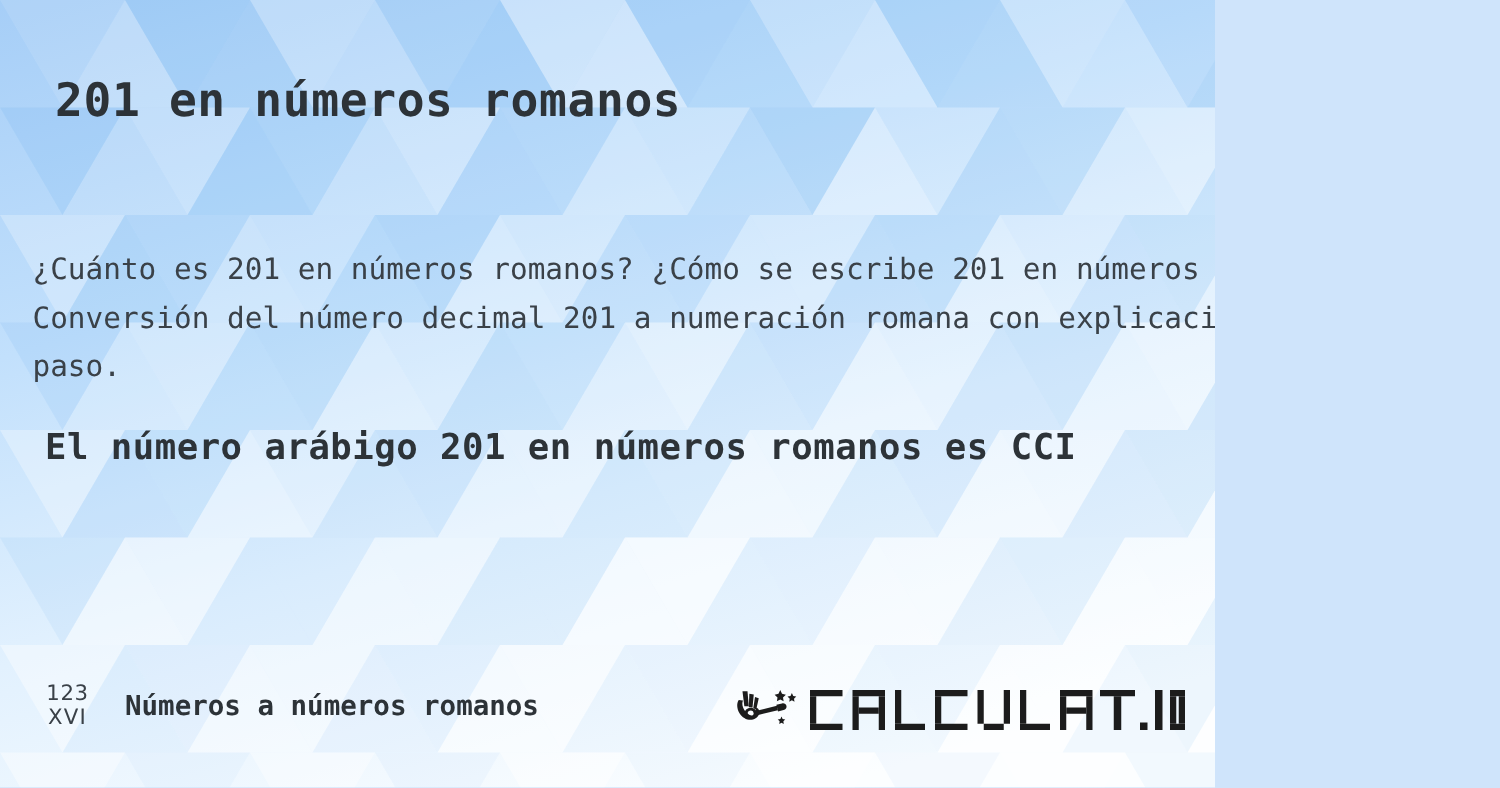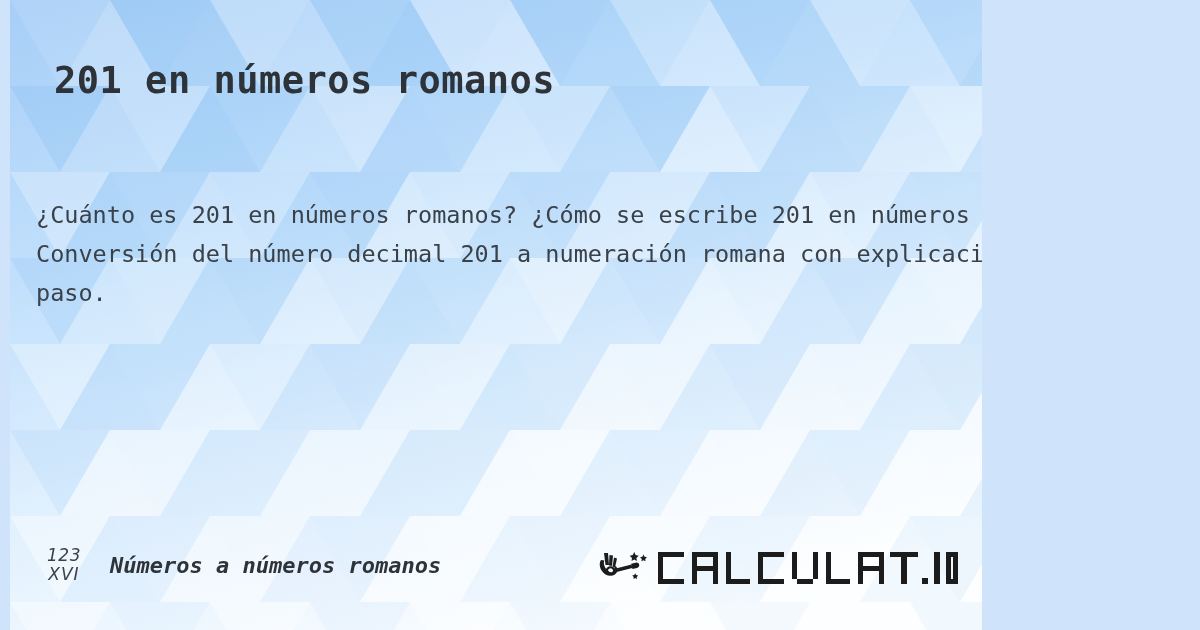--- a/index.html
+++ b/index.html
@@ -13,21 +13,20 @@
     font-family: "DejaVu Sans Mono", monospace;
     background: #cfe4fb;
   }
 
   #page {
     position: relative;
     width: 972px;
     height: 630px;
     overflow: hidden;
     background: linear-gradient(160deg, #a9d0f7 0%, #bcdcfb 28%, #d6ecfd 55%, #eef7fe 78%, #fbfdff 100%);
-    margin-left: 10px;
   }
 
   #bg-polys {
     position: absolute;
     inset: 0;
     width: 1200px;
     height: 630px;
     display: block;
   }
 
@@ -72,21 +71,20 @@
     color: #2d3338;
     white-space: nowrap;
   }
 
   .footer {
     position: absolute;
     left: 0;
     right: 0;
     top: 540px;
     height: 70px;
-    font-style: italic;
   }
 
   .brand-left {
     position: absolute;
     left: 28px;
     top: 6px;
     display: flex;
     align-items: center;
   }
 
@@ -346,20 +344,21 @@
       <polygon points="1100,602 1200,602 1150,688" fill="#6fb2ef" opacity="0.05"></polygon>
     </g>
   </svg>
 
   <div id="content">
 
     <h1 class="page-title">201 en números romanos</h1>
 
     <p class="intro">¿Cuánto es 201 en números romanos? ¿Cómo se escribe 201 en números romanos? Conversión del número decimal 201 a numeración romana con explicación paso a paso.</p>
 
+    <div class="answer">El número arábigo 201 en números romanos es CCI</div>
 
     <div class="footer">
 
       <div class="brand-left">
         <div class="logo-123">
           <span>123</span>
           <span class="line-b">XVI</span>
         </div>
         <span class="brand-left-label">Números a números romanos</span>
       </div>

